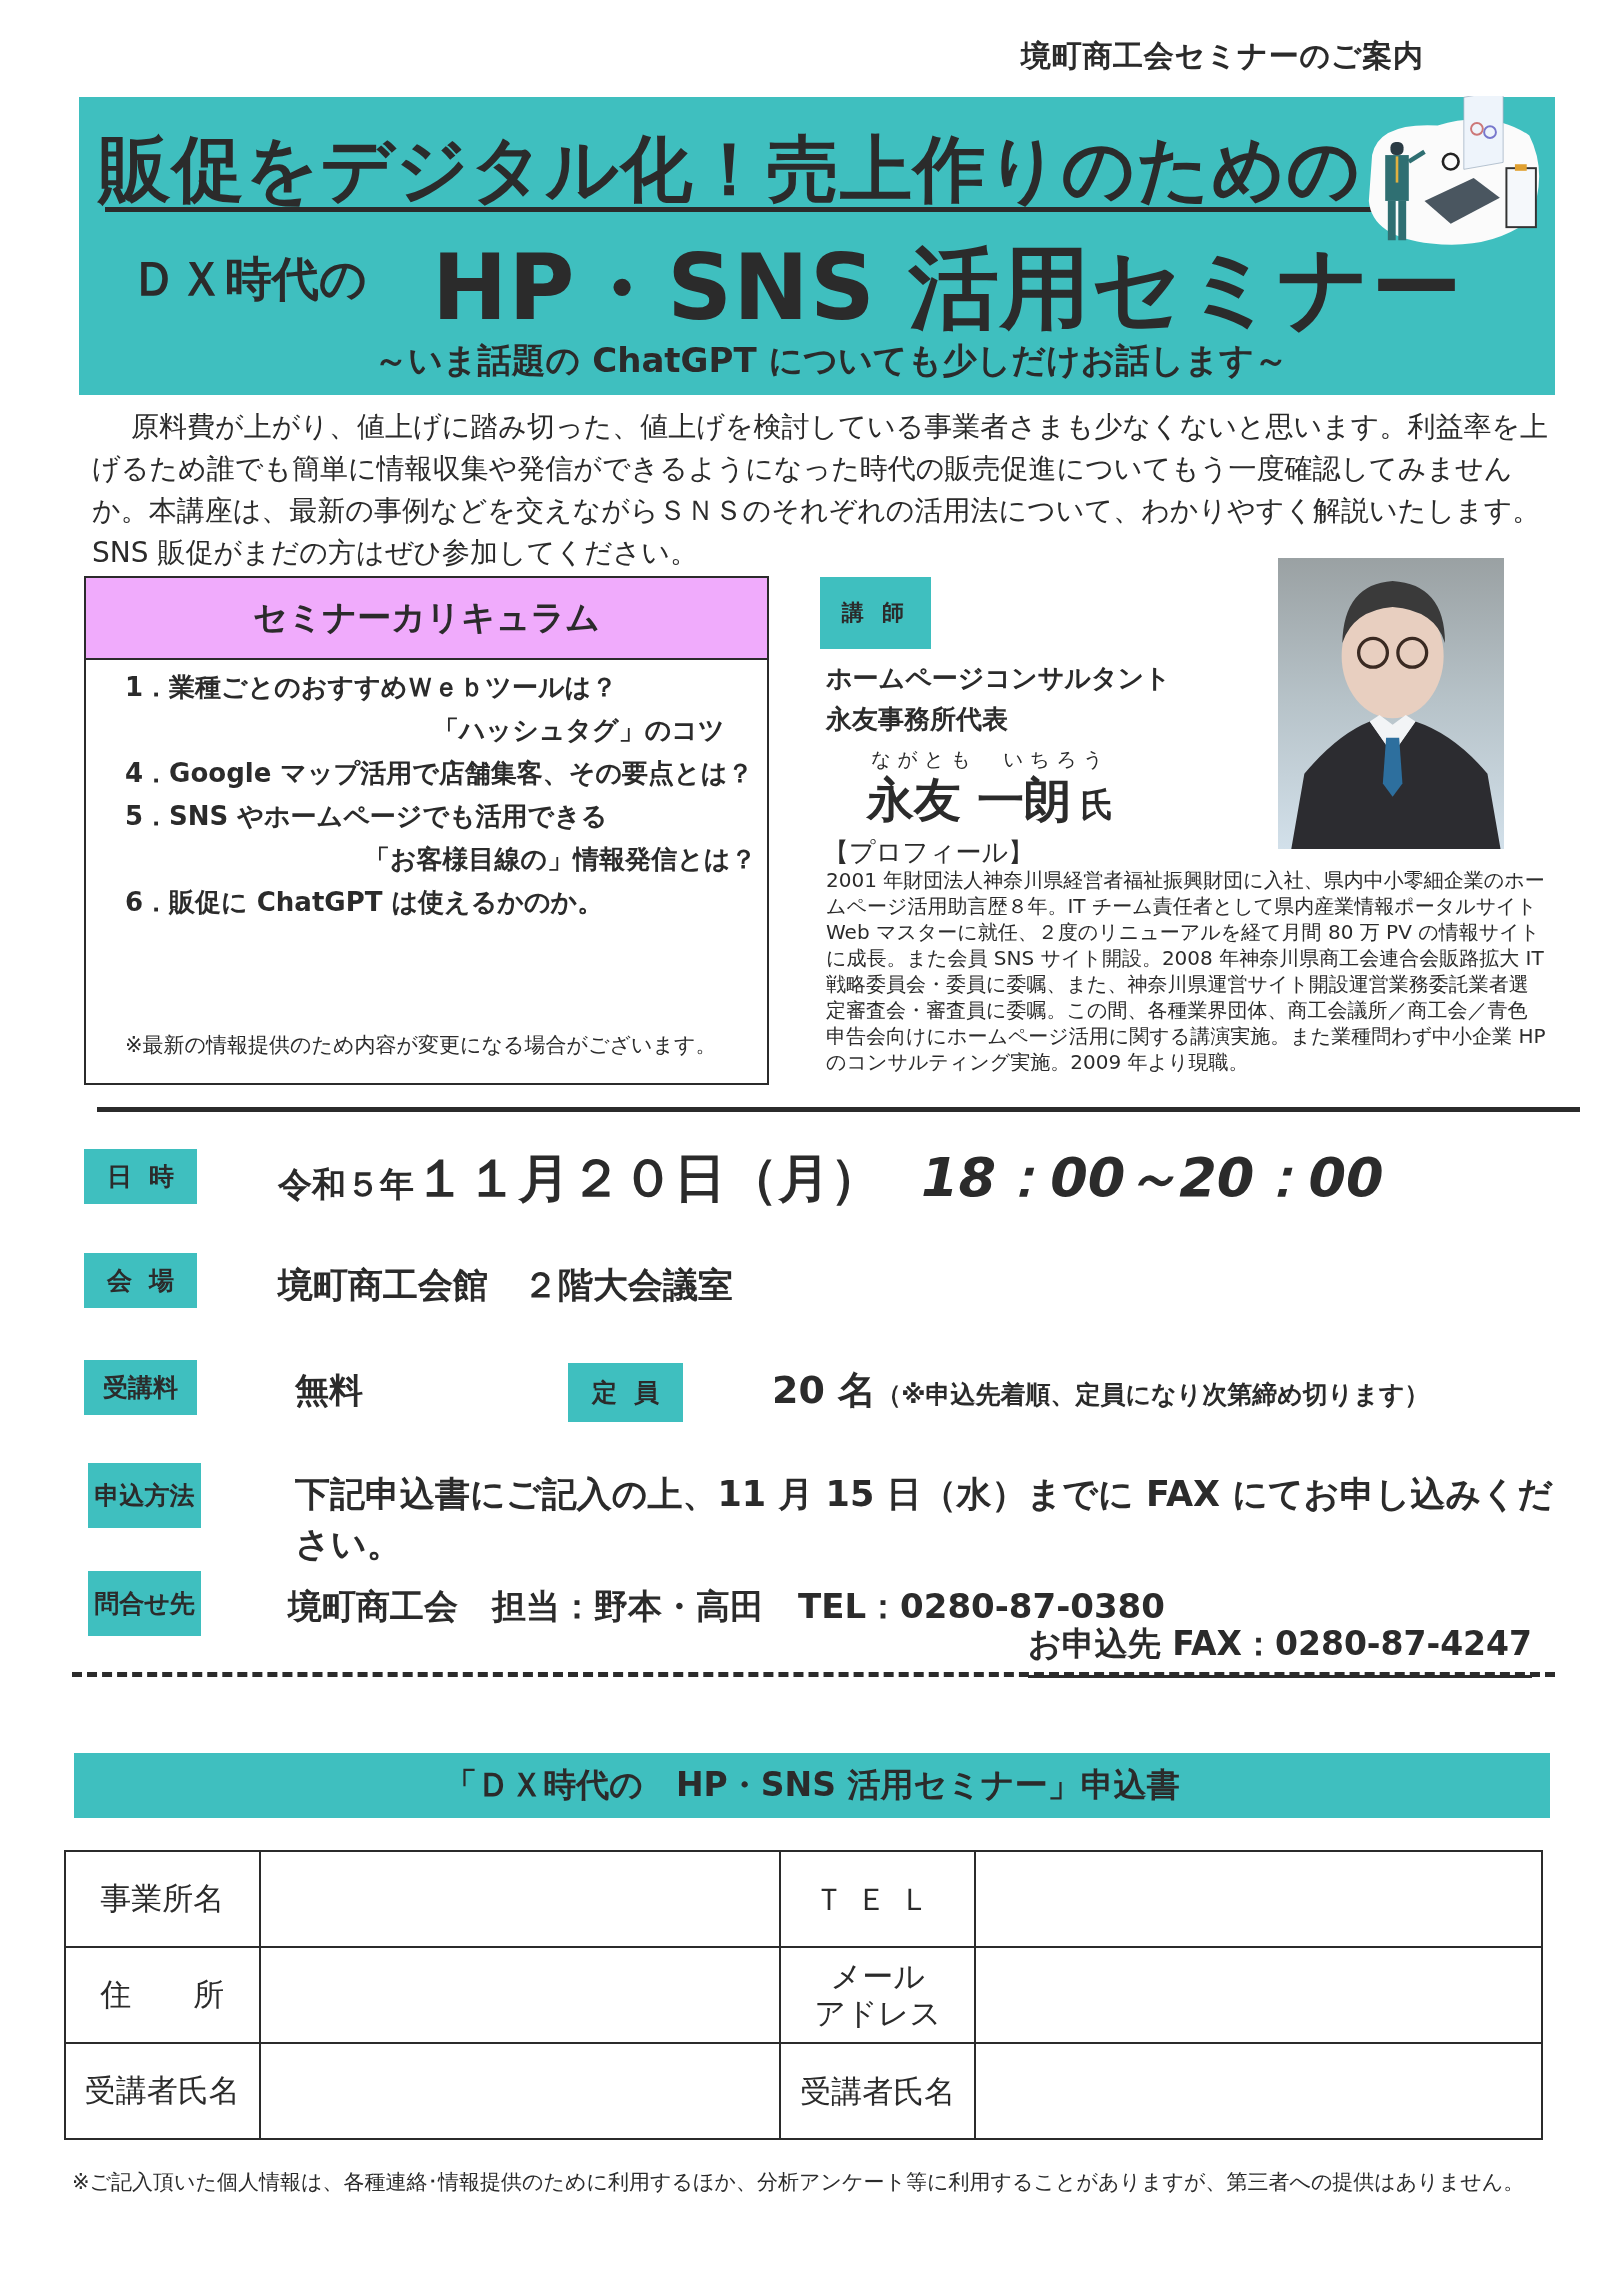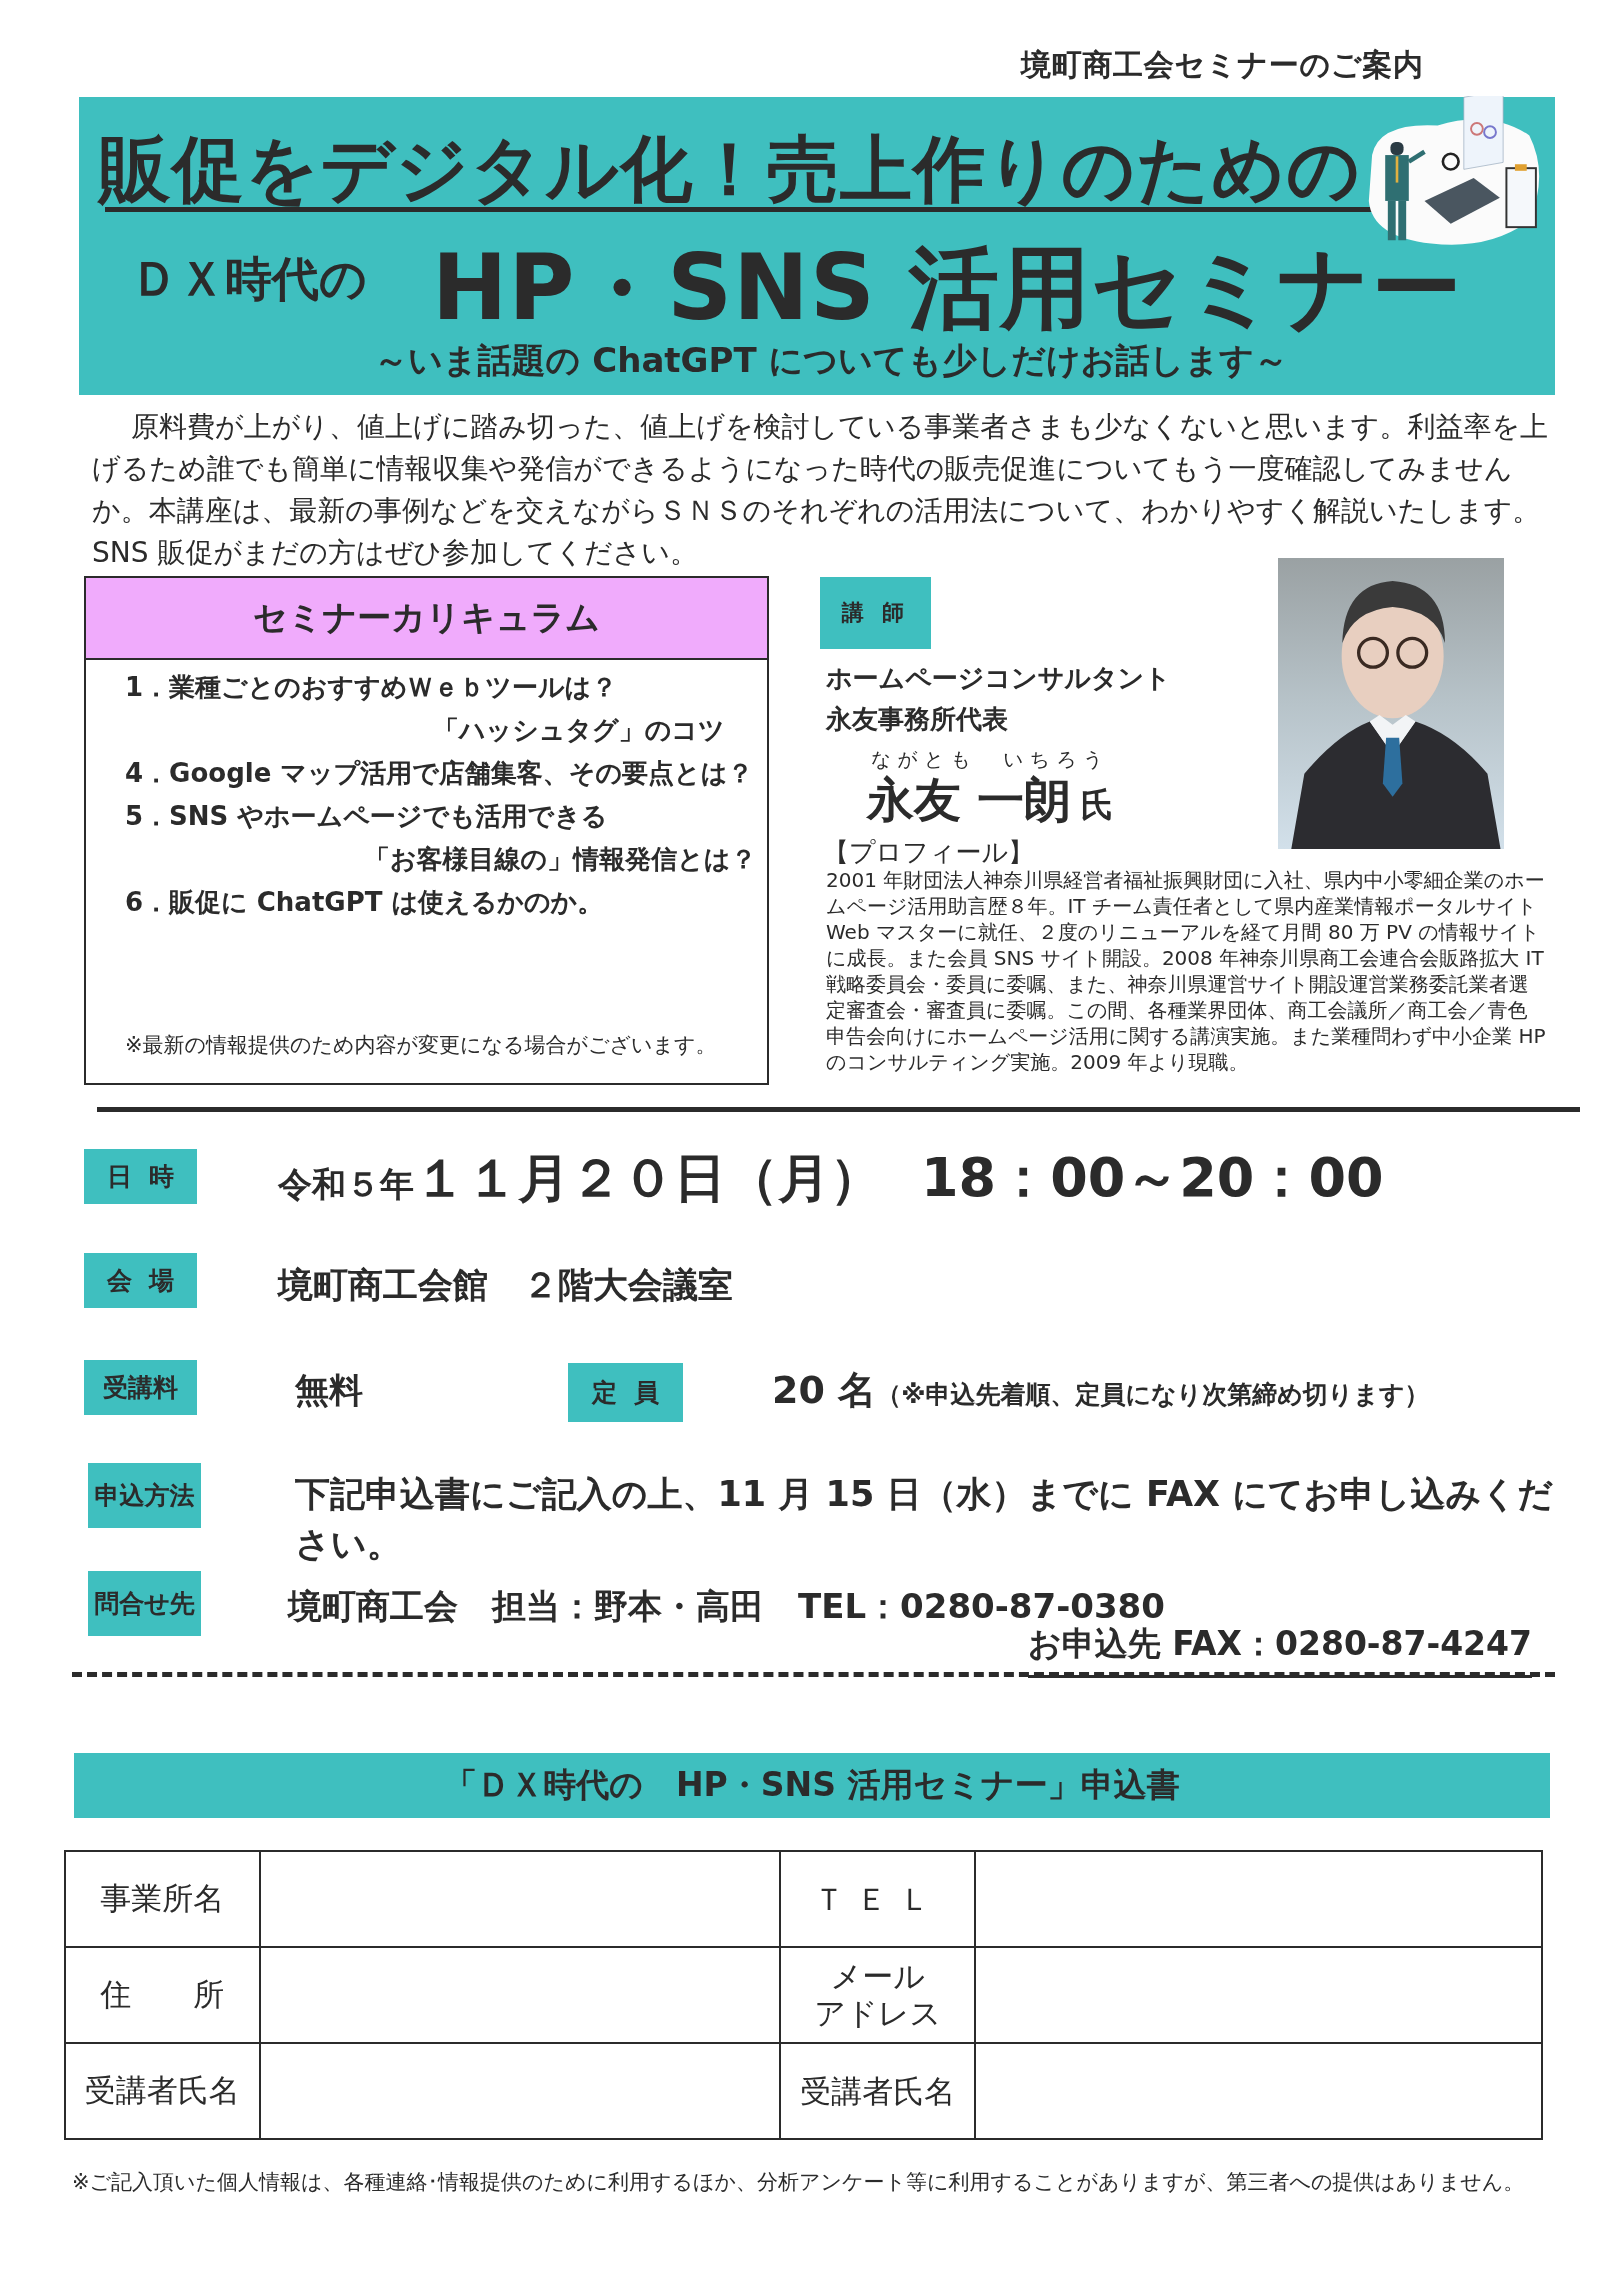--- a/index.html
+++ b/index.html
@@ -2,21 +2,21 @@
 <html style="font-size:10.5px"><head>
 <meta charset="utf-8">
 <style>
   html,body{margin:0;padding:0;background:#fff;}
   body{width:1623px;height:2295px;position:relative;overflow:hidden;
        font-family:"DejaVu Sans","Liberation Sans",sans-serif;color:#2b2b2b;}
   .abs{position:absolute;}
   .teal{background:#3fbfbf;}
 
   
-  .top-note{left:1021px;top:45px;font-size:30px;font-weight:bold;letter-spacing:0.7px;}
+  .top-note{left:1021px;top:36px;font-size:30px;font-weight:bold;letter-spacing:0.7px;}
   .hero{left:79px;top:97px;width:1476px;height:298px;background:#3fbfbf;}
   .hero-line1{left:19.6px;top:25px;font-size:72px;font-weight:bold;letter-spacing:1.3px;white-space:nowrap;}
   .hero-rule{left:26px;top:110px;width:1276px;height:5.2px;background:#2b2b2b;}
   .hero-line2-pre{left:52px;top:151px;font-size:47px;font-weight:bold;white-space:nowrap;}
   .hero-line2-main{left:353px;top:131px;font-size:90px;font-weight:bold;white-space:nowrap;letter-spacing:1.3px;}
   .hero-sub{left:295px;top:241px;font-size:34px;font-weight:bold;white-space:nowrap;}
   .illust{left:1280px;top:-1.3px;width:190px;height:164px;}
 
   
   .intro{left:92px;top:406px;width:1466px;font-size:28px;line-height:42px;text-indent:39px;}
@@ -44,21 +44,21 @@
   .photo{left:1278px;top:558px;width:226px;height:291px;background:linear-gradient(180deg,#9aa1a3 0%,#b7c3c9 50%,#d2e0ea 100%);overflow:hidden;}
 
   .sep{left:97px;top:1107px;width:1483px;height:4.6px;background:#2b2b2b;}
 
   
   .tag{width:113px;height:55px;display:flex;align-items:center;justify-content:center;font-size:25px;font-weight:bold;}
   .tag-spaced{letter-spacing:17px;padding-left:17px;box-sizing:border-box;}
   .info{font-weight:bold;white-space:nowrap;}
   .date-text{left:278px;top:1142px;font-size:34px;}
   .date-big{font-size:52px;}
-  .date-time{font-size:54px;margin-left:39px;}
+  .date-time{font-size:54px;margin-left:39px;font-style:italic;}
   .venue-text{left:278px;top:1262px;font-size:35px;}
   .fee-text{left:295px;top:1368px;font-size:34px;}
   .cap-text{left:772px;top:1365px;font-size:38px;}
   .cap-note{font-size:25px;}
   .apply-text{left:295px;top:1469px;width:1283px;font-size:35px;line-height:50px;white-space:normal;}
   .contact-text{left:288px;top:1584px;font-size:34px;}
 
   .dash{left:72px;top:1672px;width:1483px;height:0;border-top:5.9px dashed #2b2b2b;}
   .fax{left:1028px;top:1598px;font-size:33px;font-weight:bold;padding-bottom:7.9px;border-bottom:3.3px solid #2b2b2b;margin-top:24px;}
 

